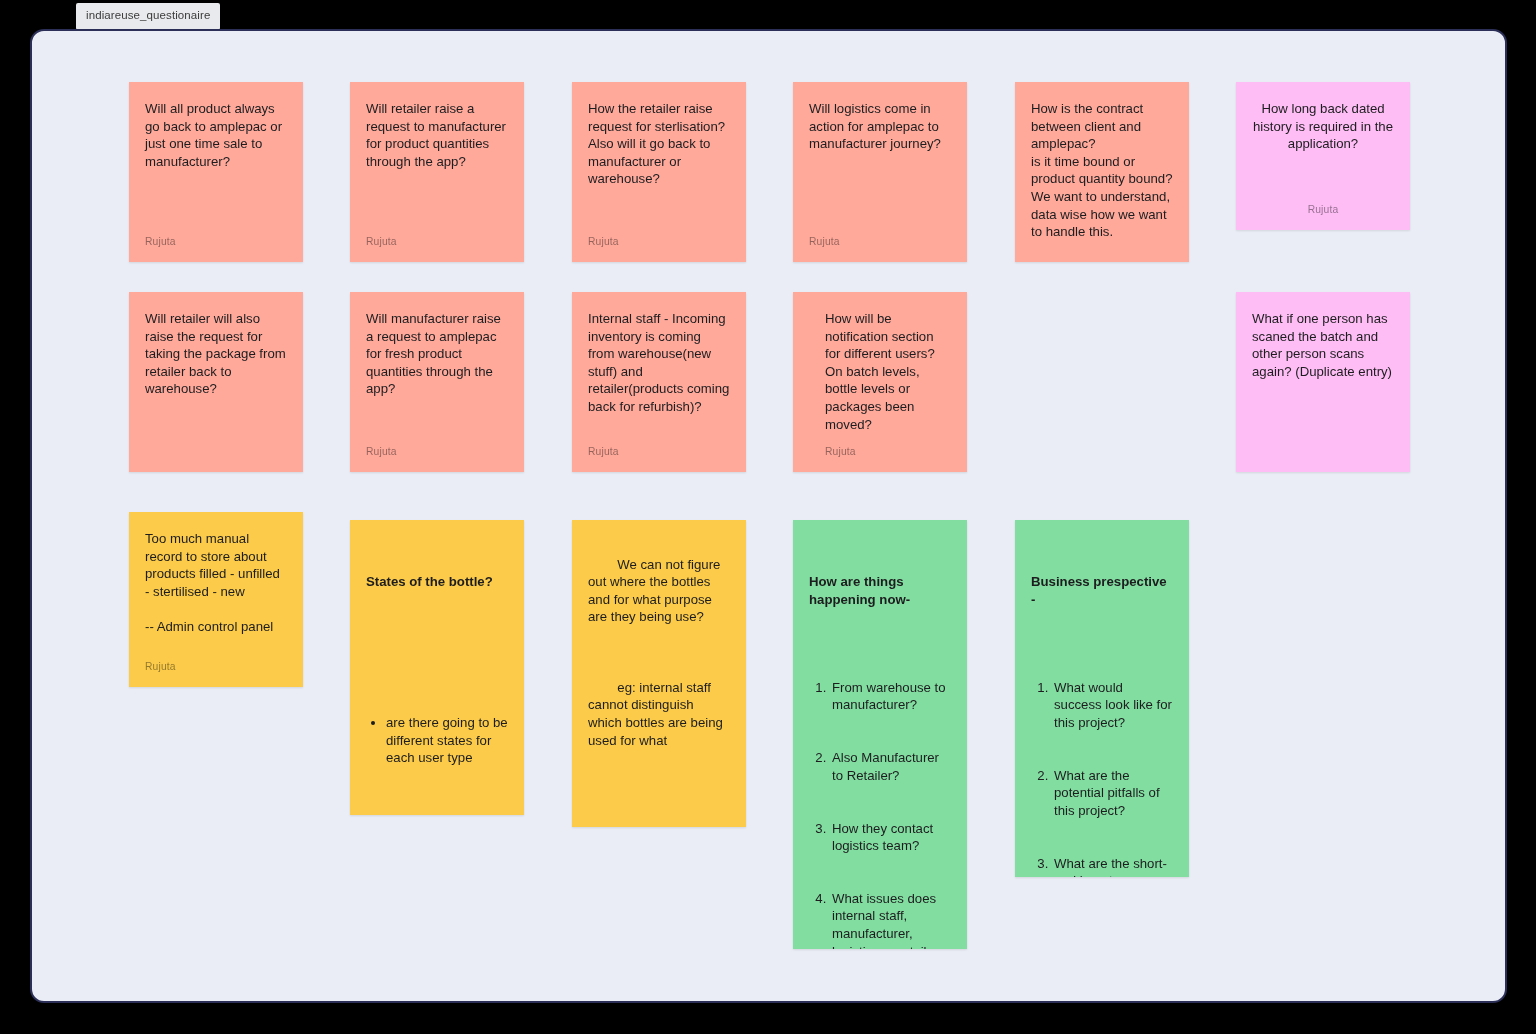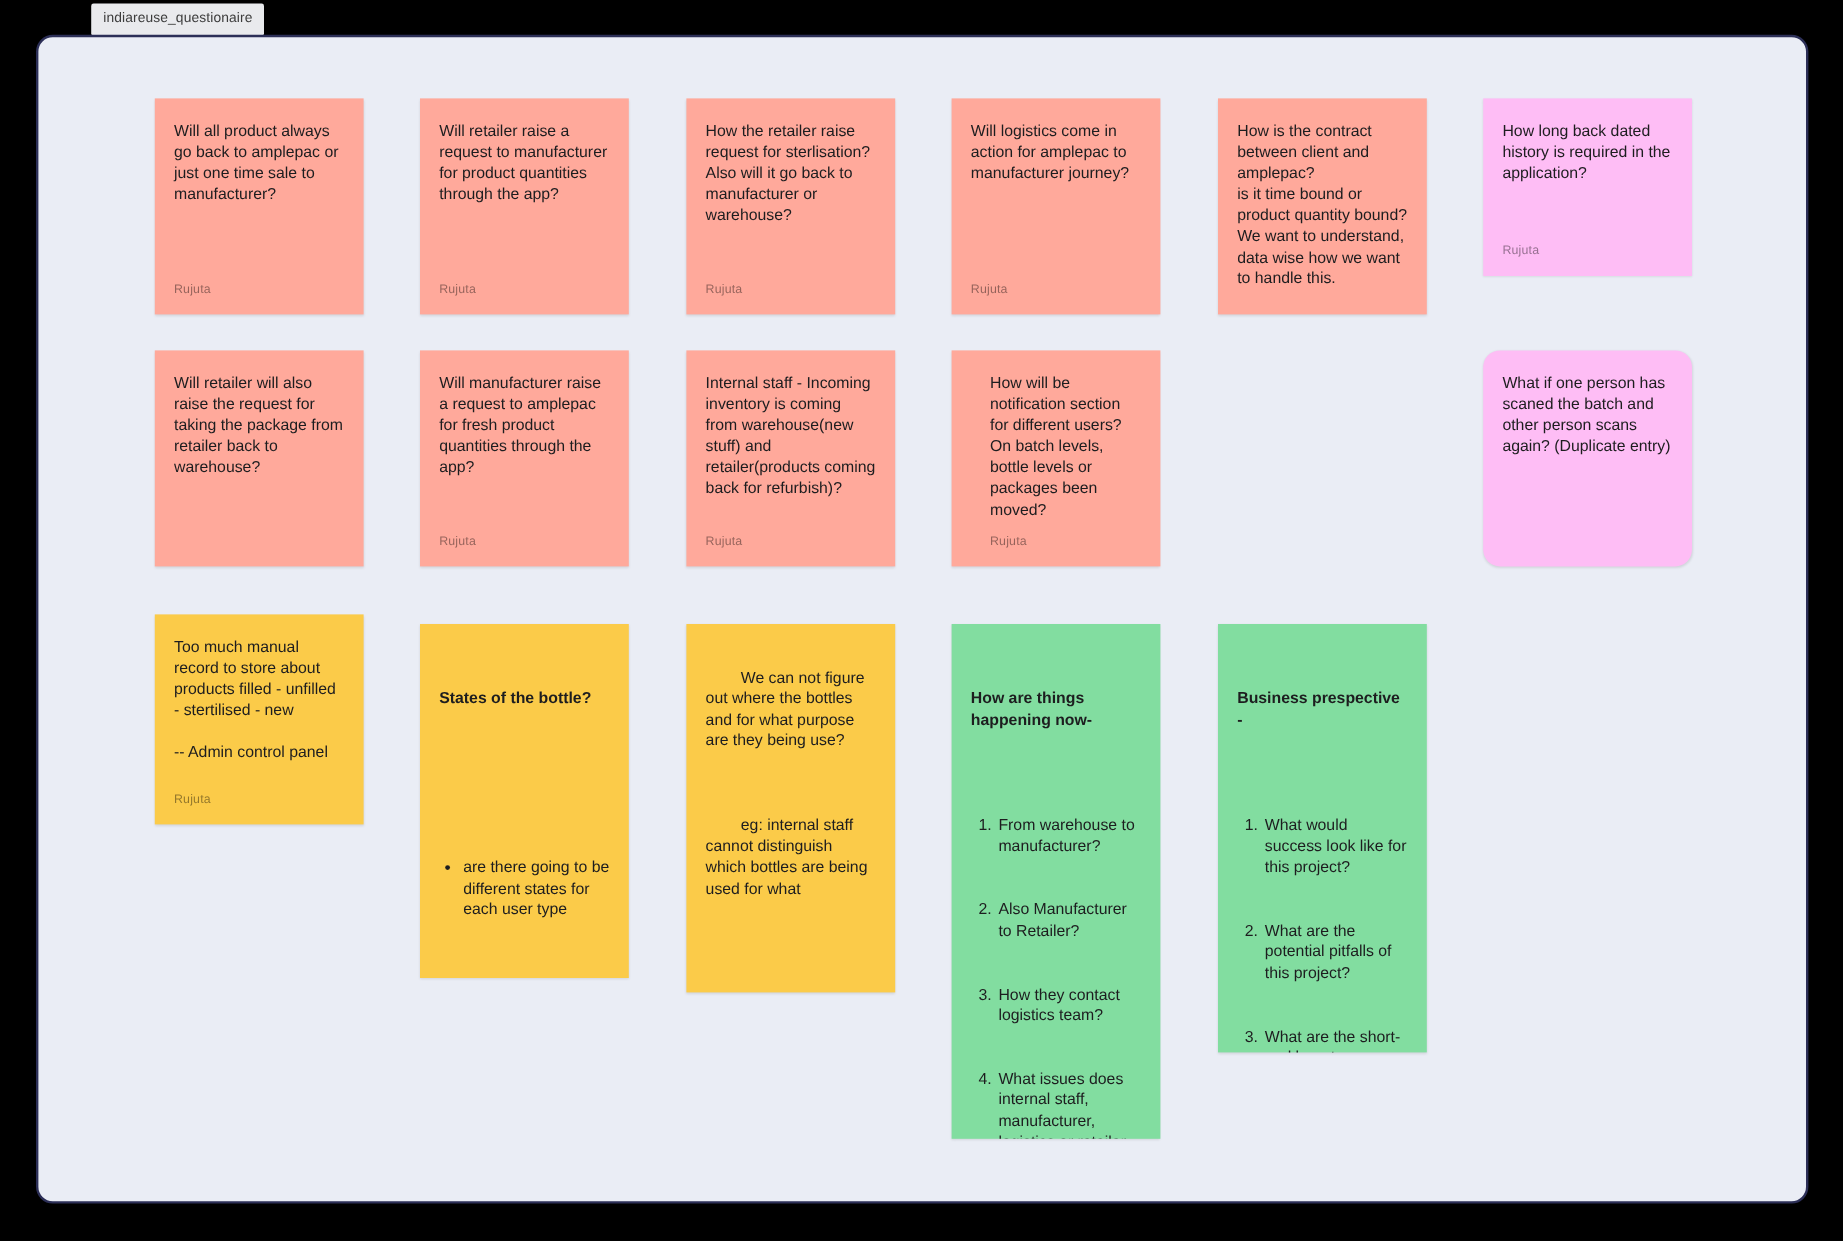--- a/index.html
+++ b/index.html
@@ -129,21 +129,21 @@
       <div class="author">Rujuta</div>
     </div>
 
     <div class="note salmon" style="left:983px; top:51px; width:174px; height:180px;">
       <div class="body">How is the contract between client and amplepac?
 is it time bound or product quantity bound?
 We want to understand, data wise how we want to handle this.</div>
       <div class="author"></div>
     </div>
 
-    <div class="note pink" style="left:1204px; top:51px; width:174px; height:148px;">
+    <div class="note pink" style="left:1204px; top:51px; width:174px; height:148px;text-align:center;">
       <div class="body">How long back dated history is required in the application?</div>
       <div class="author">Rujuta</div>
     </div>
 
     <div class="note salmon" style="left:97px; top:261px; width:174px; height:180px;">
       <div class="body">Will retailer will also raise the request for taking the package from retailer back to warehouse?</div>
       <div class="author"></div>
     </div>
 
     <div class="note salmon" style="left:318px; top:261px; width:174px; height:180px;">
@@ -154,21 +154,21 @@
     <div class="note salmon" style="left:540px; top:261px; width:174px; height:180px;">
       <div class="body">Internal staff - Incoming inventory is coming from warehouse(new stuff) and retailer(products coming back for refurbish)?</div>
       <div class="author">Rujuta</div>
     </div>
 
     <div class="note salmon" style="left:761px; top:261px; width:174px; height:180px;padding-left:32px;">
       <div class="body">How will be notification section for different users? On batch levels, bottle levels or packages been moved?</div>
       <div class="author">Rujuta</div>
     </div>
 
-    <div class="note pink" style="left:1204px; top:261px; width:174px; height:180px;border-radius:14px;">
+    <div class="note pink" style="left:1204px; top:261px; width:174px; height:180px;">
       <div class="body">What if one person has scaned the batch and other person scans again? (Duplicate entry)</div>
       <div class="author"></div>
     </div>
 
     <div class="note yellow" style="left:97px; top:481px; width:174px; height:175px;">
       <div class="body">Too much manual record to store about products filled - unfilled - stertilised - new
 
 -- Admin control panel</div>
       <div class="author">Rujuta</div>
     </div>

